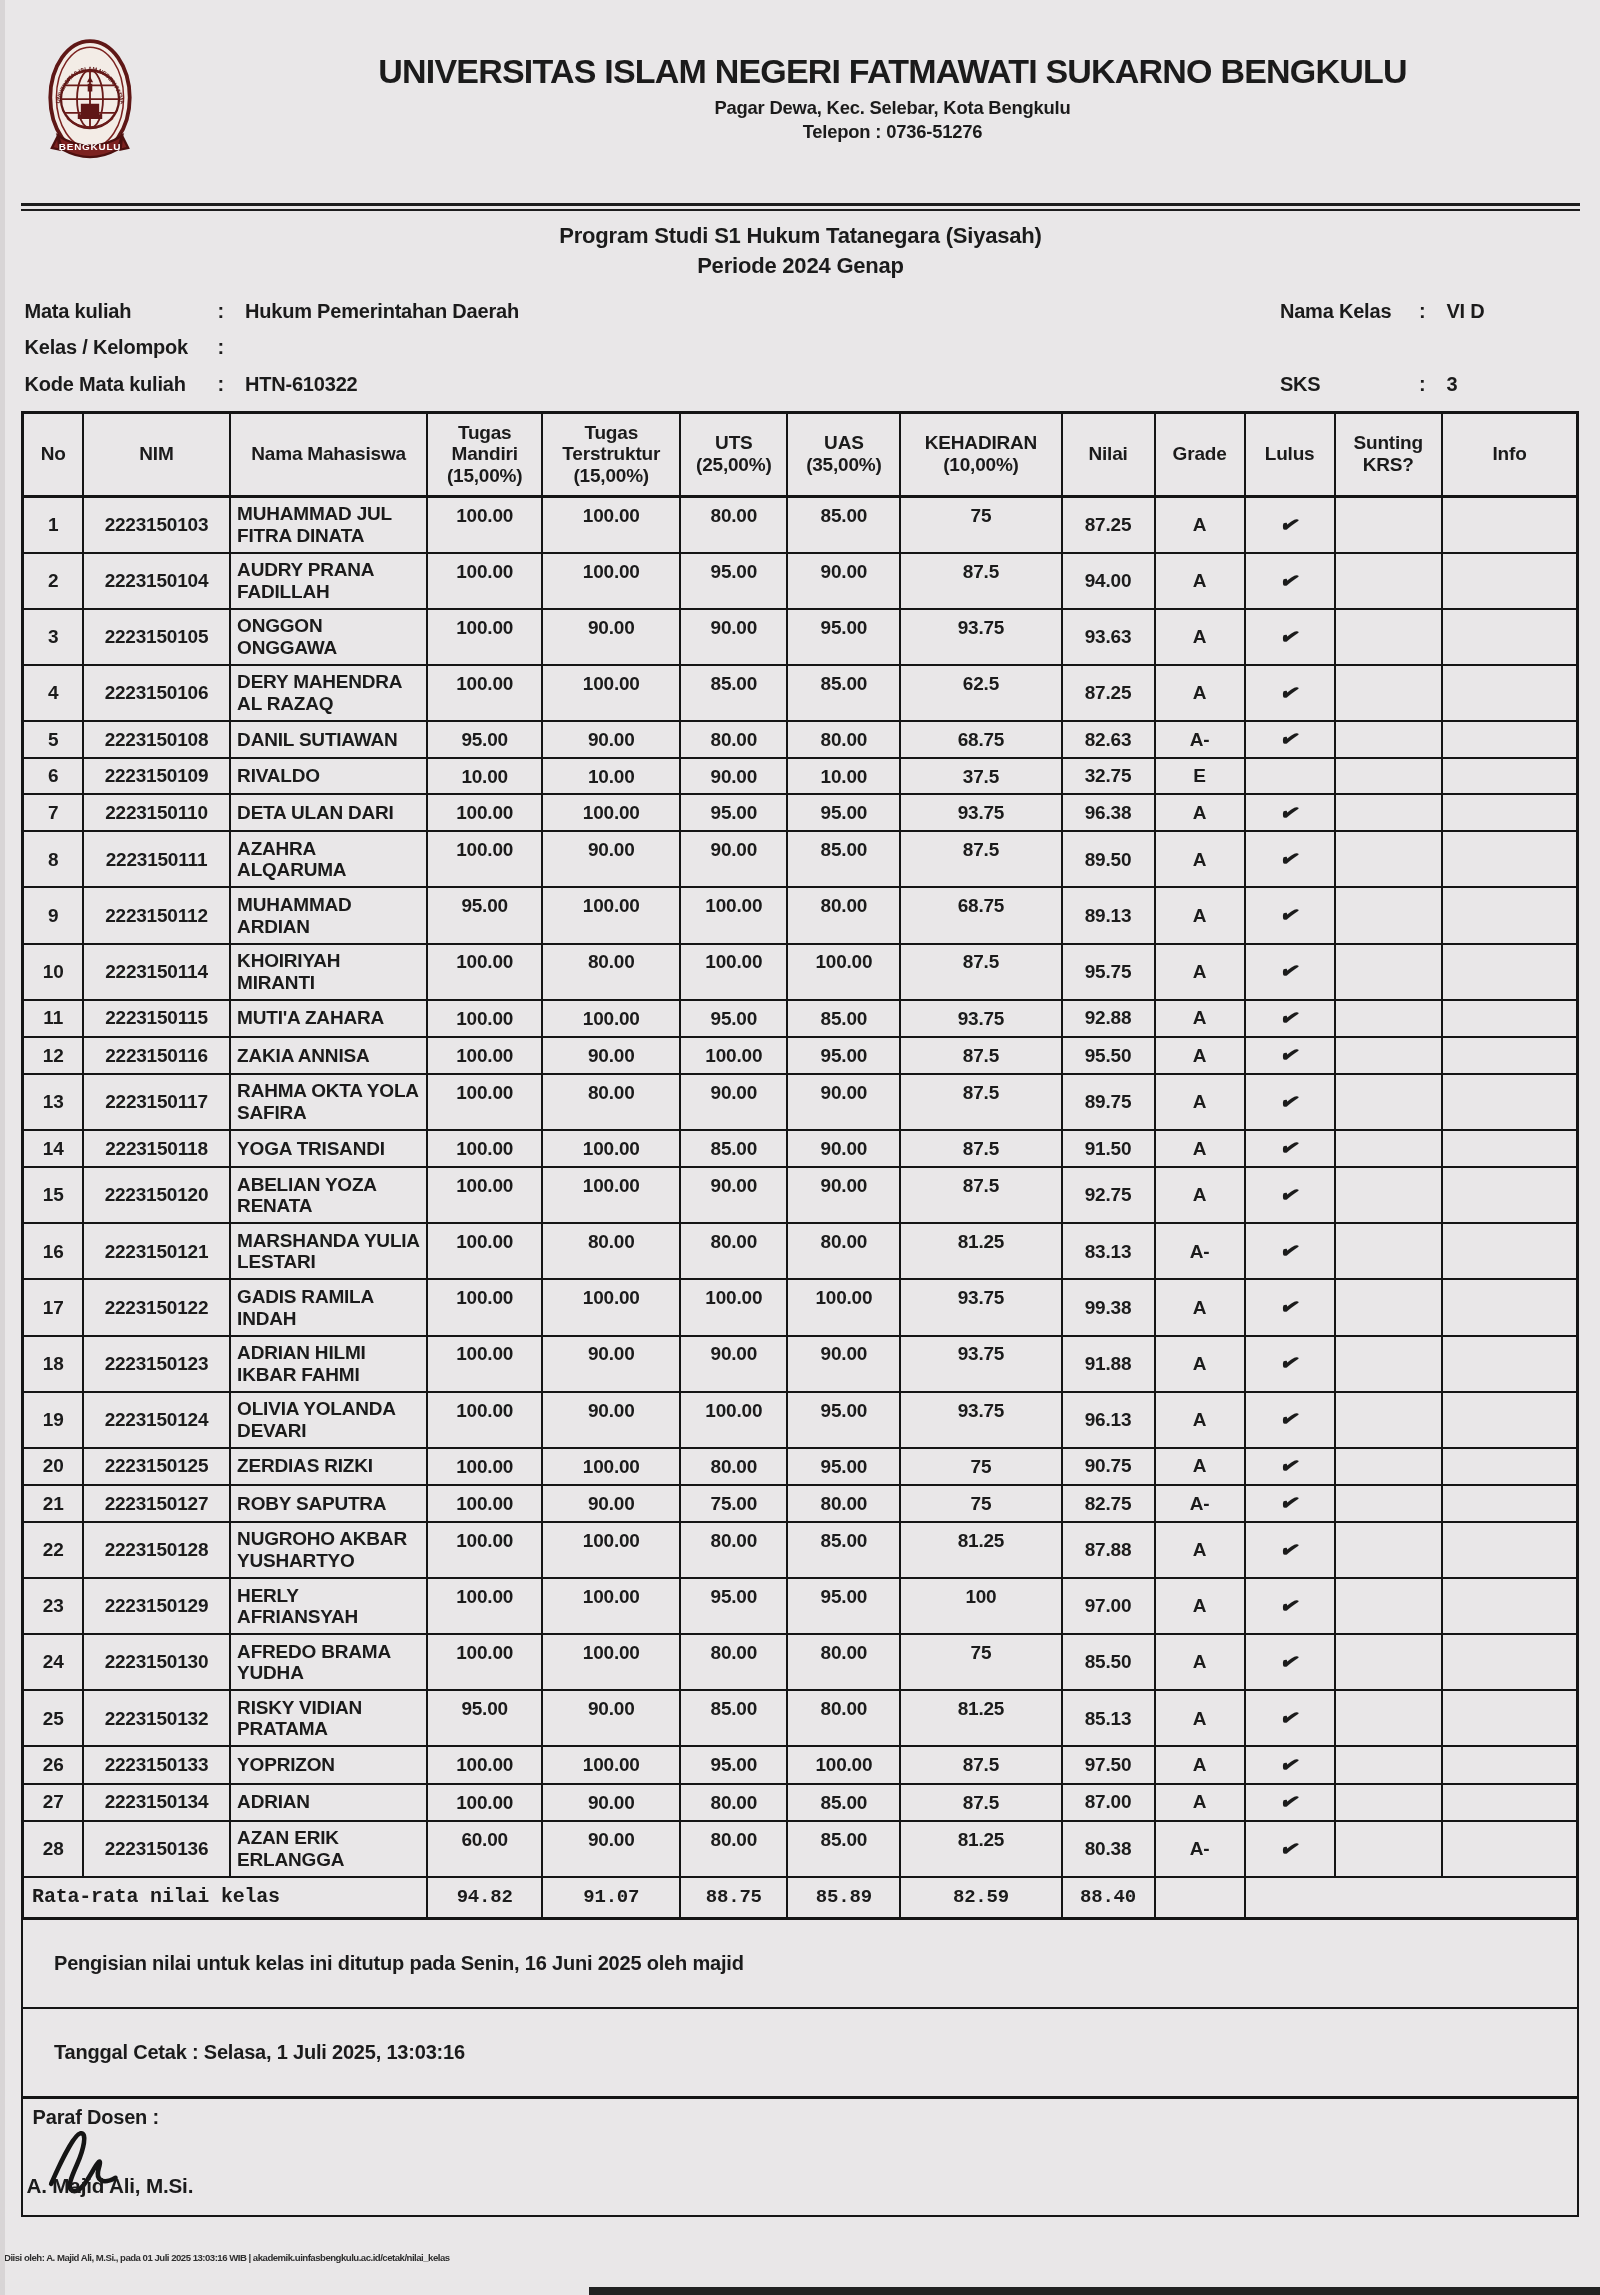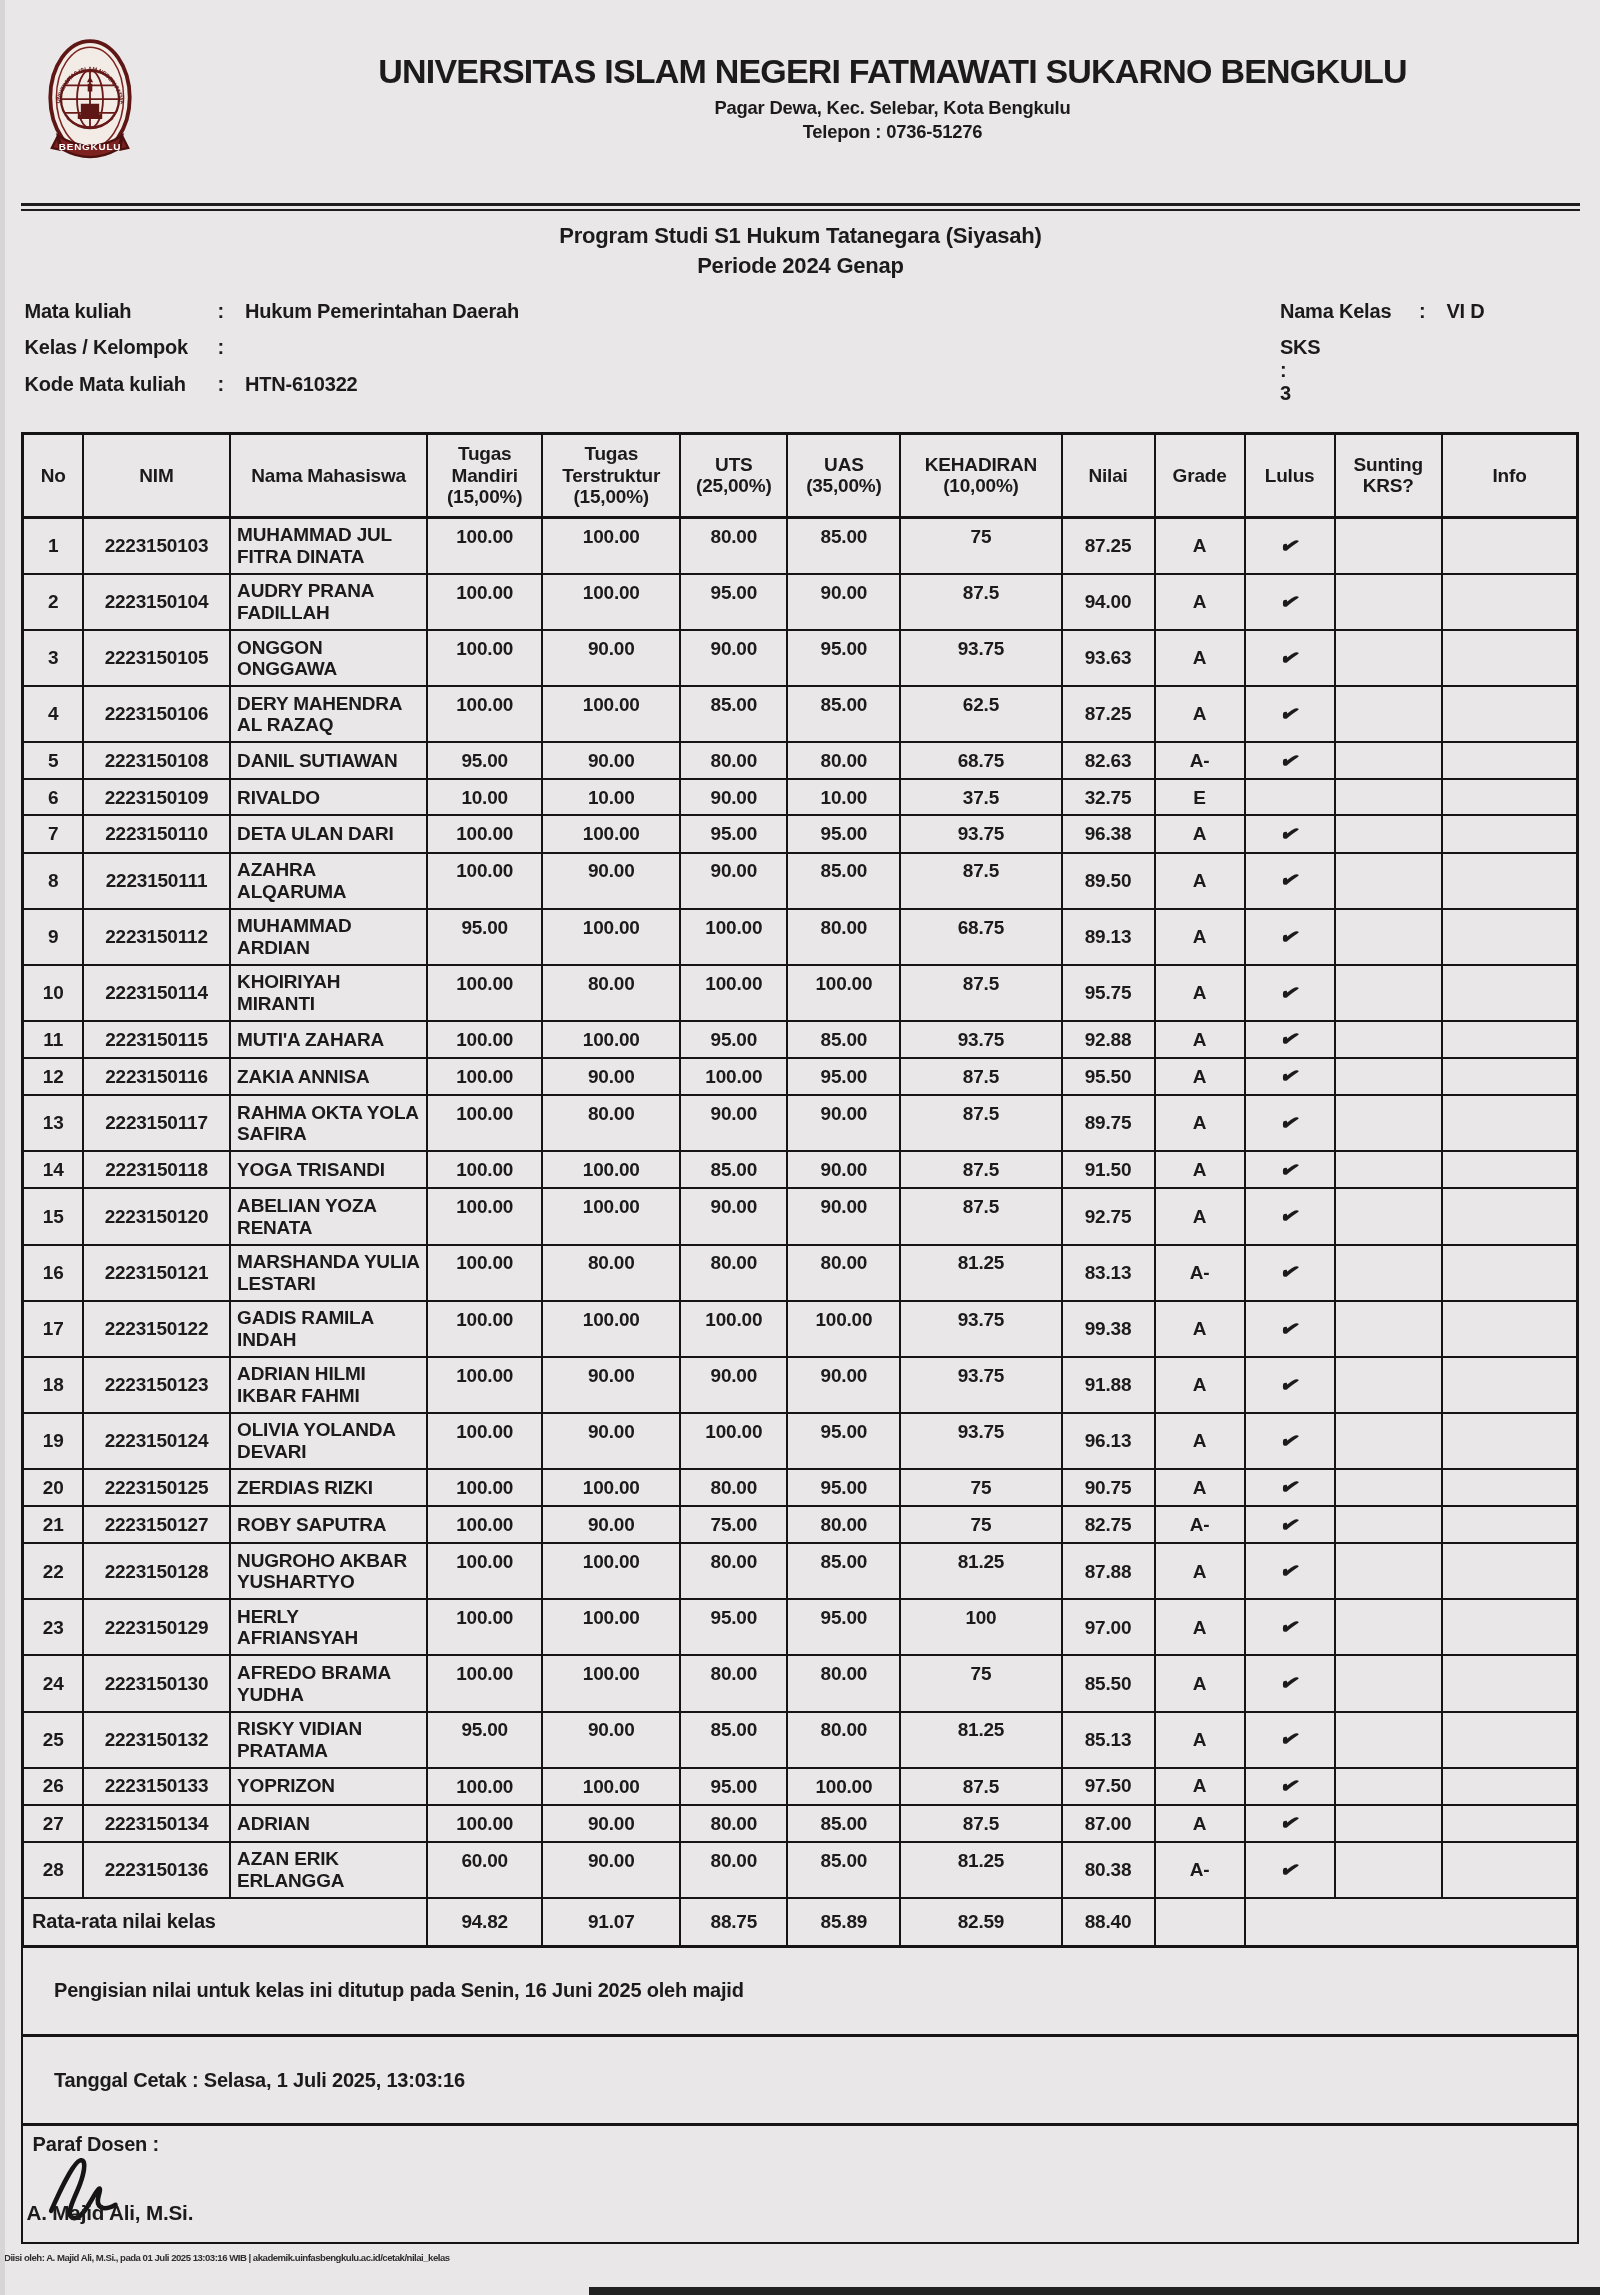--- a/index.html
+++ b/index.html
@@ -44,21 +44,21 @@
   table.grades, table.grades th, table.grades td { border:2.3px solid #151515; }
   table.grades { border-width:3.1px; }
   th { font-size:19px; font-weight:bold; text-align:center; vertical-align:middle;
        padding:7.7px 3.1px; height:73px; line-height:1.15; border-bottom-width:3.1px !important; }
   td { font-size:19px; font-weight:bold; padding:5.4px 6.1px; height:35px;
        text-align:center; vertical-align:middle; line-height:1.14; }
   td.name { text-align:left; }
   td.vtop { vertical-align:top; padding-top:6.9px; }
   td.check { font-size:21.4px; }
   td.check span { display:inline-block; transform:rotate(10deg) skewX(-8deg); }
-  tr.avg td { height:48px; }
+  tr.avg td { height:42px;font-family:Liberation Mono, monospace; }
   td.avg-label { text-align:left; font-size:20px; padding-left:7.7px; }
 
   
   .note-box {
     width:1558px; border:2.3px solid #151515; margin-top:-2.3px;
     font-size:20px; font-weight:bold; padding:9.2px 9.2px; white-space:pre-wrap;
   }
   .paraf-box {
     width:1558px; border:2.3px solid #151515; margin-top:-2.3px;
     height:121px; position:relative; padding:7.7px 9.2px;
@@ -131,21 +131,21 @@
         <span class="meta-colon">:</span>
         <span>HTN-610322</span>
       </div>
     </div>
     <div class="meta-right">
       <div class="meta-row">
         <span class="meta-label">Nama Kelas</span>
         <span class="meta-colon">:</span>
         <span>VI D</span>
       </div>
-      <div class="meta-row" style="margin-bottom:16px;flex-direction:column;">
+      <div class="meta-row" style="margin-bottom:4px;">
         <span class="meta-label">SKS</span>
         <span class="meta-colon">:</span>
         <span>3</span>
       </div>
     </div>
   </div>
 
   <table class="grades">
     <colgroup>
       <col style="width:60px">

